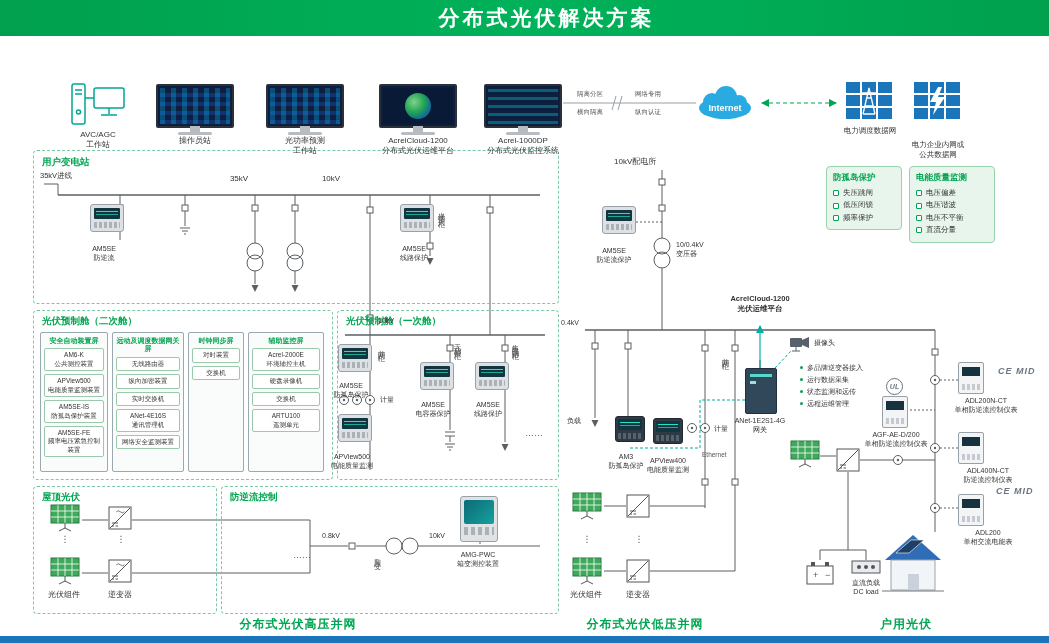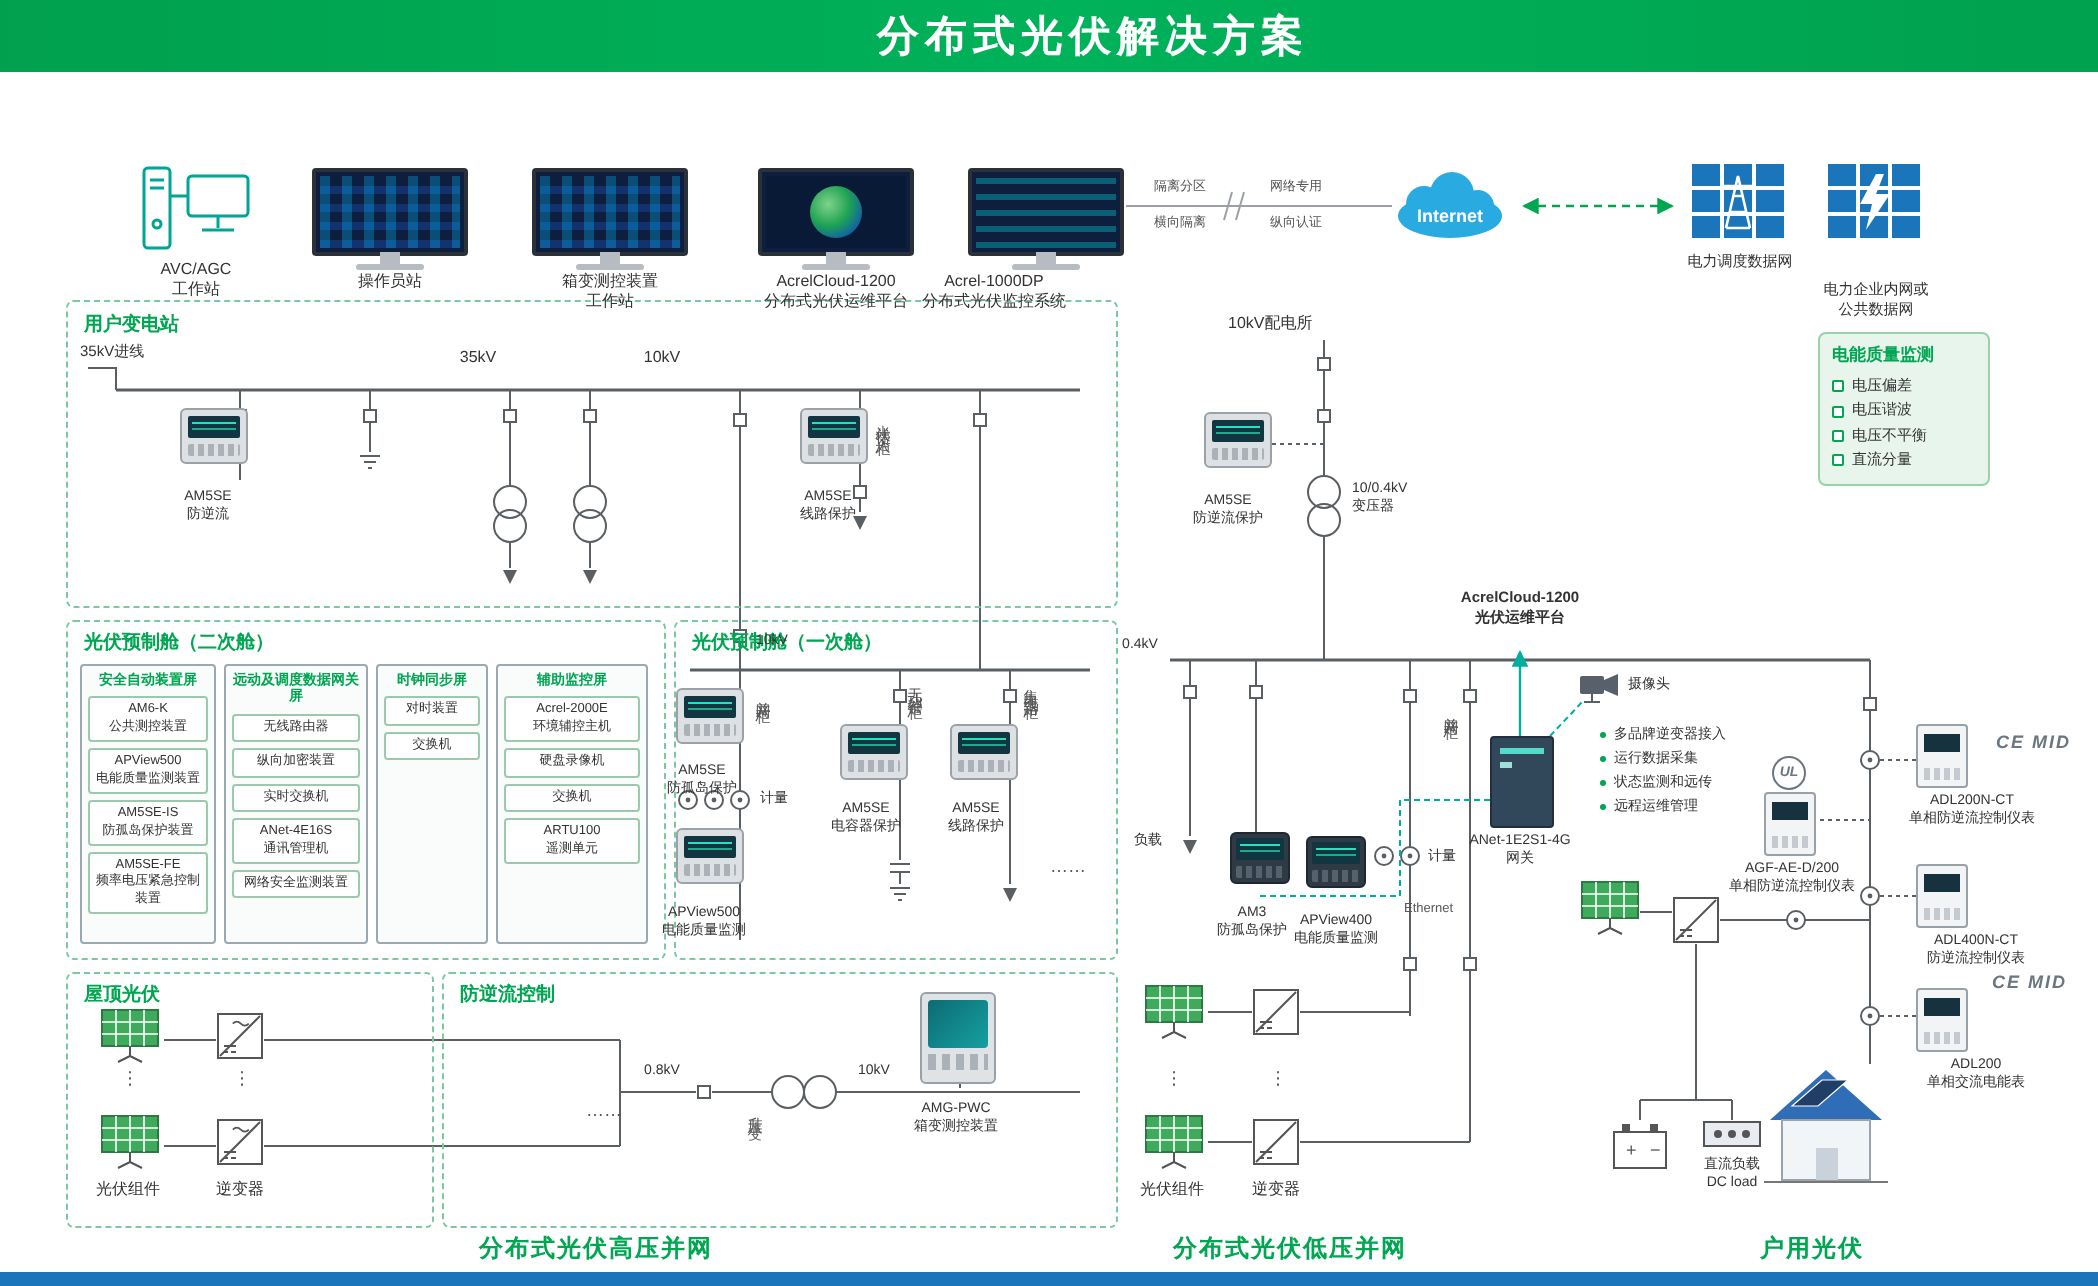--- a/index.html
+++ b/index.html
@@ -237,37 +237,37 @@
     <div class="stand"></div>
       <div class="base"></div>
   </div>
   <div class="lbl" style="left:154px;top:136px;width:82px;">操作员站</div>
 
   <div class="monitor" style="left:266px;top:84px;">
     <div class="scr pat1"></div>
     <div class="stand"></div>
       <div class="base"></div>
   </div>
-  <div class="lbl" style="left:264px;top:136px;width:82px;">箱变测控装置
+  <div class="lbl" style="left:264px;top:136px;width:82px;">光功率预测
 工作站</div>
 
   <div class="monitor" style="left:379px;top:84px;">
     <div class="scr earth"></div>
     <div class="stand"></div>
       <div class="base"></div>
   </div>
   <div class="lbl" style="left:366px;top:136px;width:104px;">AcrelCloud-1200
 分布式光伏运维平台</div>
 
   <div class="monitor" style="left:484px;top:84px;">
     <div class="scr rows"></div>
     <div class="stand"></div>
       <div class="base"></div>
   </div>
-  <div class="lbl" style="left:445px;top:136px;width:104px;">Acrel-1000DP
+  <div class="lbl" style="left:471px;top:136px;width:104px;">Acrel-1000DP
 分布式光伏监控系统</div>
 
   <div class="lbl tiny" style="left:568px;top:90px;width:44px;">隔离分区</div>
   <div class="lbl tiny" style="left:626px;top:90px;width:44px;">网络专用</div>
   <div class="lbl tiny" style="left:568px;top:108px;width:44px;">横向隔离</div>
   <div class="lbl tiny" style="left:626px;top:108px;width:44px;">纵向认证</div>
 
   <div class="icon" style="left:696px;top:84px;">
     <svg width="58" height="40">
       <circle cx="16" cy="18" r="9" fill="#29abe2"></circle>
@@ -458,20 +458,26 @@
       <div class="rscr"></div>
       <div class="rbtns"></div>
     </div>
   <div class="lbl" style="left:584px;top:246px;width:60px;font-size:7px;">AM5SE
 防逆流保护</div>
   <div class="lbl left" style="left:676px;top:240px;width:56px;font-size:7px;">10/0.4kV
 变压器</div>
   <div class="lbl" style="left:554px;top:318px;width:32px;font-size:7px;">0.4kV</div>
   <div class="lbl" style="left:558px;top:416px;width:32px;font-size:7px;">负载</div>
 
+  <div class="infobox" style="left:826px;top:166px;width:76px;">
+    <div class="ititle">防孤岛保护</div>
+    <div class="item">失压跳闸</div>
+    <div class="item">低压闭锁</div>
+    <div class="item">频率保护</div>
+  </div>
   <div class="infobox" style="left:909px;top:166px;width:86px;">
     <div class="ititle">电能质量监测</div>
     <div class="item">电压偏差</div>
     <div class="item">电压谐波</div>
     <div class="item">电压不平衡</div>
     <div class="item">直流分量</div>
   </div>
 
   <div class="lbl" style="left:720px;top:294px;width:80px;font-size:7.5px;font-weight:bold;">AcrelCloud-1200
 光伏运维平台</div>

